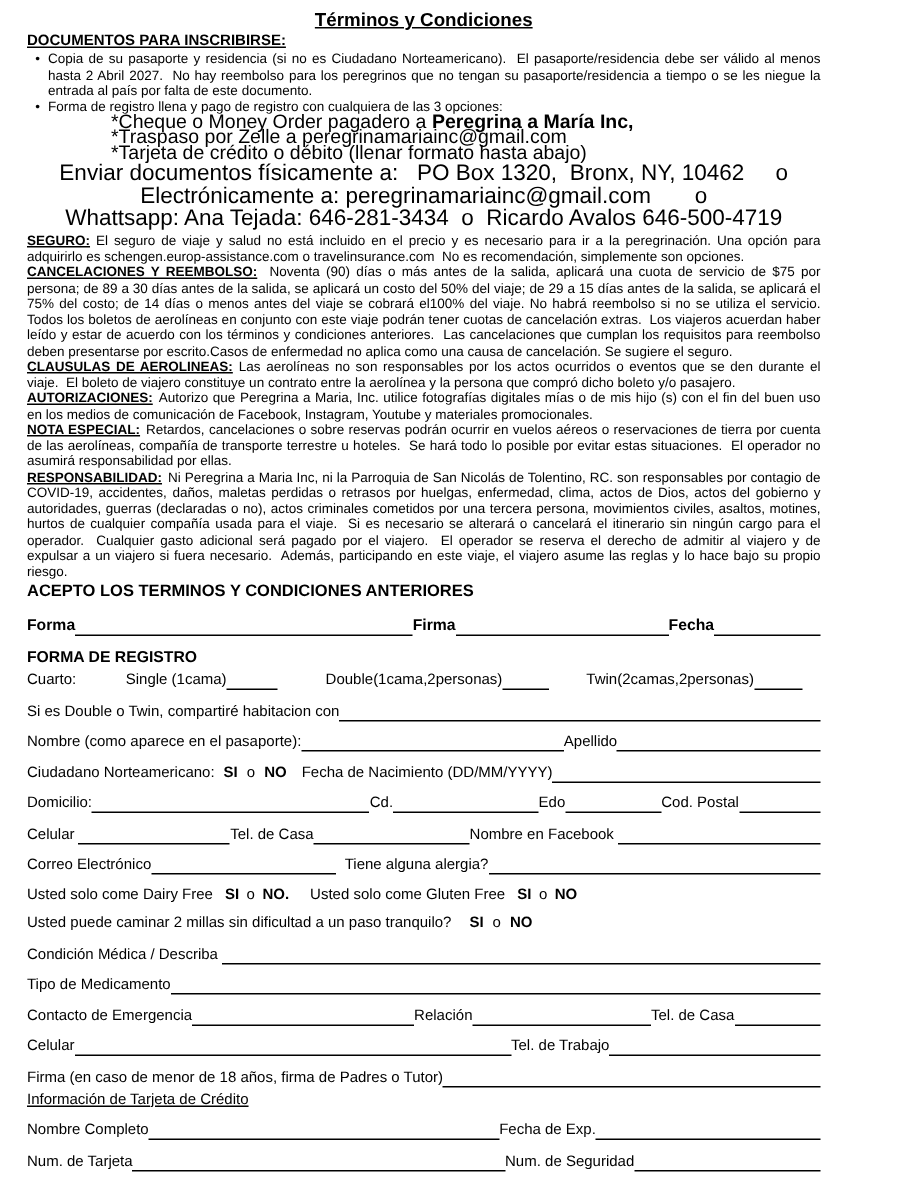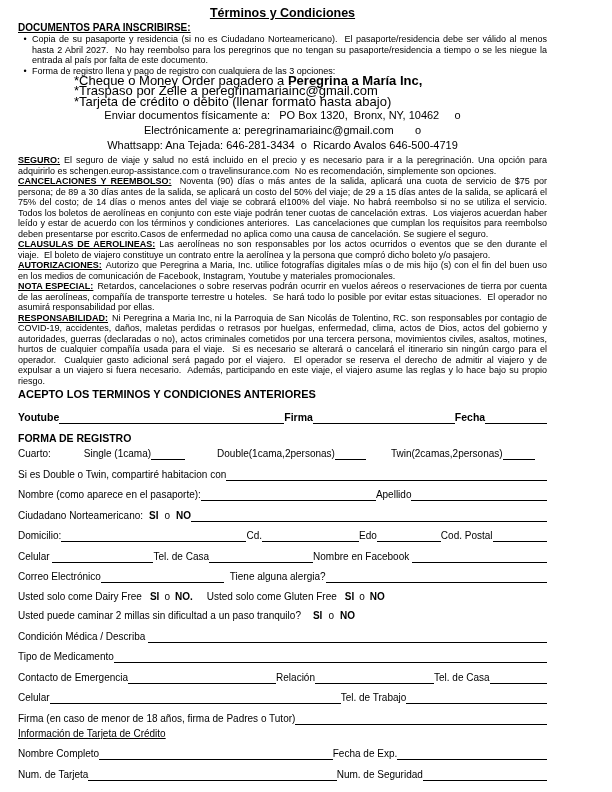--- a/index.html
+++ b/index.html
@@ -11,21 +11,21 @@
   }
   .title{text-align:center;font-size:12.5px;font-weight:bold;line-height:14px;}
   .u{text-decoration:underline;}
   .docs-heading{font-size:10px;font-weight:bold;line-height:12px;margin-top:2px;}
   .bullet{display:flex;font-size:9px;line-height:10.5px;}
   .dot{flex:0 0 14px;text-align:center;}
   .btext{flex:1;text-align:justify;white-space:pre-wrap;}
   .opt{font-size:13px;line-height:10.4px;margin-left:56px;white-space:pre;}
   .b{font-weight:bold;}
   .center-block{margin-top:1px;margin-bottom:2px;}
-  .center{text-align:center;font-size:11px;line-height:15px;white-space:pre;}
+  .center{text-align:center;font-size:15px;line-height:15px;white-space:pre;}
   .sec{margin:0;font-size:9px;line-height:10.5px;text-align:justify;white-space:pre-wrap;}
   .sec-label{font-weight:bold;text-decoration:underline;margin-right:4px;white-space:normal;}
   .accept{font-size:11px;font-weight:bold;margin-top:2px;line-height:13px;}
   .frow{display:flex;align-items:flex-end;font-size:10px;line-height:12px;margin-top:7.5px;white-space:pre;}
   .sigrow{font-size:10.5px;margin-top:10px;line-height:13px;}
   .sigrow .lbl{font-weight:bold;}
   .bl{border-bottom:1px solid #000;height:12px;flex:0 0 auto;}
   .fl{flex:1 1 auto;}
   .heading2{font-size:10.5px;font-weight:bold;margin-top:8px;line-height:13px;}
   .cc-heading{font-size:10px;margin-top:2px;line-height:13px;}
@@ -62,39 +62,39 @@
   <p class="sec"><span class="sec-label">SEGURO:</span><span>El seguro de viaje y salud no está incluido en el precio y es necesario para ir a la peregrinación. Una opción para adquirirlo es schengen.europ-assistance.com o travelinsurance.com  No es recomendación, simplemente son opciones.</span></p>
   <p class="sec"><span class="sec-label">CANCELACIONES Y REEMBOLSO:</span><span> Noventa (90) días o más antes de la salida, aplicará una cuota de servicio de $75 por persona; de 89 a 30 días antes de la salida, se aplicará un costo del 50% del viaje; de 29 a 15 días antes de la salida, se aplicará el 75% del costo; de 14 días o menos antes del viaje se cobrará el100% del viaje. No habrá reembolso si no se utiliza el servicio. Todos los boletos de aerolíneas en conjunto con este viaje podrán tener cuotas de cancelación extras.  Los viajeros acuerdan haber leído y estar de acuerdo con los términos y condiciones anteriores.  Las cancelaciones que cumplan los requisitos para reembolso deben presentarse por escrito.Casos de enfermedad no aplica como una causa de cancelación. Se sugiere el seguro.</span></p>
   <p class="sec"><span class="sec-label">CLAUSULAS DE AEROLINEAS:</span><span>Las aerolíneas no son responsables por los actos ocurridos o eventos que se den durante el viaje.  El boleto de viajero constituye un contrato entre la aerolínea y la persona que compró dicho boleto y/o pasajero.</span></p>
   <p class="sec"><span class="sec-label">AUTORIZACIONES:</span><span>Autorizo que Peregrina a Maria, Inc. utilice fotografías digitales mías o de mis hijo (s) con el fin del buen uso en los medios de comunicación de Facebook, Instagram, Youtube y materiales promocionales.</span></p>
   <p class="sec"><span class="sec-label">NOTA ESPECIAL:</span><span>Retardos, cancelaciones o sobre reservas podrán ocurrir en vuelos aéreos o reservaciones de tierra por cuenta de las aerolíneas, compañía de transporte terrestre u hoteles.  Se hará todo lo posible por evitar estas situaciones.  El operador no asumirá responsabilidad por ellas.</span></p>
   <p class="sec"><span class="sec-label">RESPONSABILIDAD:</span><span>Ni Peregrina a Maria Inc, ni la Parroquia de San Nicolás de Tolentino, RC. son responsables por contagio de COVID-19, accidentes, daños, maletas perdidas o retrasos por huelgas, enfermedad, clima, actos de Dios, actos del gobierno y autoridades, guerras (declaradas o no), actos criminales cometidos por una tercera persona, movimientos civiles, asaltos, motines, hurtos de cualquier compañía usada para el viaje.  Si es necesario se alterará o cancelará el itinerario sin ningún cargo para el operador.  Cualquier gasto adicional será pagado por el viajero.  El operador se reserva el derecho de admitir al viajero y de expulsar a un viajero si fuera necesario.  Además, participando en este viaje, el viajero asume las reglas y lo hace bajo su propio riesgo.</span></p>
 
   <div class="accept">ACEPTO LOS TERMINOS Y CONDICIONES ANTERIORES</div>
 
   <div class="frow sigrow">
-    <span class="lbl">Youtube</span><span class="bl" style="width:225px"></span><span class="lbl">Firma</span><span class="bl" style="width:142px"></span><span class="lbl">Fecha</span><span class="bl fl"></span>
+    <span class="lbl">Forma</span><span class="bl" style="width:225px"></span><span class="lbl">Firma</span><span class="bl" style="width:142px"></span><span class="lbl">Fecha</span><span class="bl fl"></span>
   </div>
 
   <div class="heading2">FORMA DE REGISTRO</div>
 
   <div class="frow" style="margin-top:2px">
     <span>Cuarto:</span><span style="margin-left:33px">Single (1cama)</span><span class="bl" style="width:34px"></span><span style="margin-left:32px">Double(1cama,2personas)</span><span class="bl" style="width:31px"></span><span style="margin-left:25px">Twin(2camas,2personas)</span><span class="bl" style="width:32px"></span>
   </div>
 
   <div class="frow">
     <span>Si es Double o Twin, compartiré habitacion con</span><span class="bl fl"></span>
   </div>
 
   <div class="frow">
     <span>Nombre (como aparece en el pasaporte):</span><span class="bl" style="width:175px"></span><span>Apellido</span><span class="bl fl"></span>
   </div>
 
   <div class="frow">
-    <span>Ciudadano Norteamericano:</span><span class="b ml6">SI</span><span class="ml6">o</span><span class="b ml6">NO</span><span class="bl fl"></span>
+    <span>Ciudadano Norteamericano:</span><span class="b ml6">SI</span><span class="ml6">o</span><span class="b ml6">NO</span><span class="ml10">Fecha de Nacimiento (DD/MM/YYYY)</span><span class="bl fl"></span>
   </div>
 
   <div class="frow">
     <span>Domicilio:</span><span class="bl" style="flex:3.4 1 auto"></span><span>Cd.</span><span class="bl" style="width:97px"></span><span>Edo</span><span class="bl" style="width:64px"></span><span>Cod. Postal</span><span class="bl" style="flex:1 1 auto"></span>
   </div>
 
   <div class="frow">
     <span>Celular </span><span class="bl" style="width:101px"></span><span>Tel. de Casa</span><span class="bl" style="width:104px"></span><span>Nombre en Facebook </span><span class="bl fl"></span>
   </div>
 

